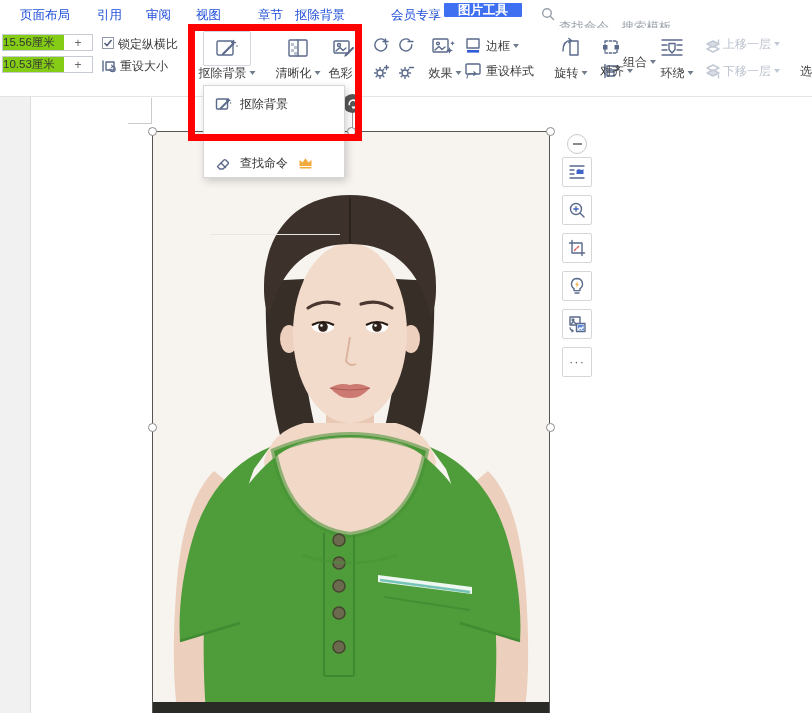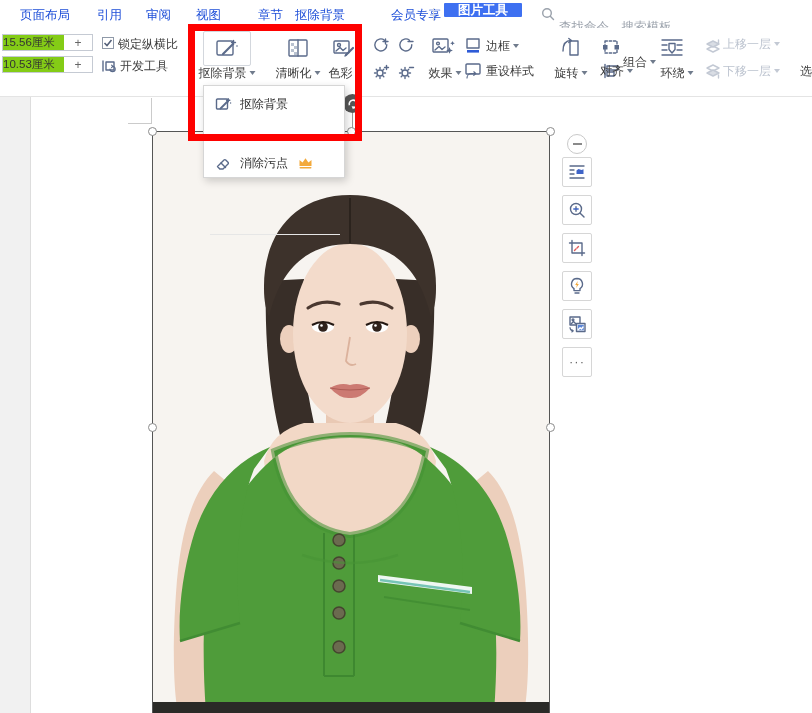--- a/index.html
+++ b/index.html
@@ -99,21 +99,21 @@
   </div>
   <span class="abs tl" style="left:118px;top:36px">锁定纵横比</span>
   <span class="abs" style="left:101px;top:58px">
     <svg class="ic" width="16" height="16" viewBox="0 0 16 16">
         <line x1="2" y1="3" x2="2" y2="13"></line>
         <rect x="5" y="4" width="8" height="8"></rect>
         <path d="M9,11 a2.6,2.6 0 1 0 2.6,-2.6" style="stroke-width:1.2"></path>
         <polyline points="10.6,7.2 11.8,8.4 10.6,9.6" style="stroke-width:1.2"></polyline>
       </svg>
   </span>
-  <span class="abs tl" style="left:120px;top:58px">开发工具</span>
+  <span class="abs tl" style="left:120px;top:58px">重设大小</span>
 
   <div class="abs selbox iconbtn" style="left:203px;top:31px;width:46px;height:33px">
     <svg class="ic" width="26" height="26" viewBox="0 0 26 26">
       <rect x="3" y="5" width="16" height="14" rx="1.5"></rect>
       <line x1="9" y1="18" x2="19" y2="8" style="stroke-width:2.2"></line>
       <line x1="19.5" y1="4.5" x2="19.5" y2="8.5"></line>
         <line x1="17.5" y1="6.5" x2="21.5" y2="6.5"></line>
       <circle cx="23" cy="10" r="0.8" style="fill:#5a6a8a;stroke:none"></circle>
     </svg>
   </div>
@@ -428,21 +428,21 @@
       <span class="lab">抠除背景</span>
     </div>
     <div class="abs msepline" style="top:148px"></div>
     <div class="abs mrow" style="top:64px;height:26px">
       <span class="micon">
         <svg class="ic" width="17" height="17" viewBox="0 0 17 17">
             <path d="M2.5,11.5 l6.5,-6.5 a1.2,1.2 0 0 1 1.7,0 l2.3,2.3 a1.2,1.2 0 0 1 0,1.7 l-5,5 h-3.2 z"></path>
             <line x1="6" y1="8" x2="10.5" y2="12.5"></line>
           </svg>
       </span>
-      <span class="lab">消除污点</span>
+      <span class="lab">查找命令</span>
       <span style="margin-left:10px;display:flex">
         <svg width="15" height="12" viewBox="0 0 15 12">
             <polygon points="1.5,9 1.5,3 4.6,5.4 7.5,1.2 10.4,5.4 13.5,3 13.5,9" fill="#f3a93b"></polygon>
             <rect x="1.5" y="10" width="12" height="1.6" rx="0.8" fill="#f3a93b"></rect>
           </svg>
       </span>
     </div>
   </div>
 
   <div class="abs redrect"></div>

